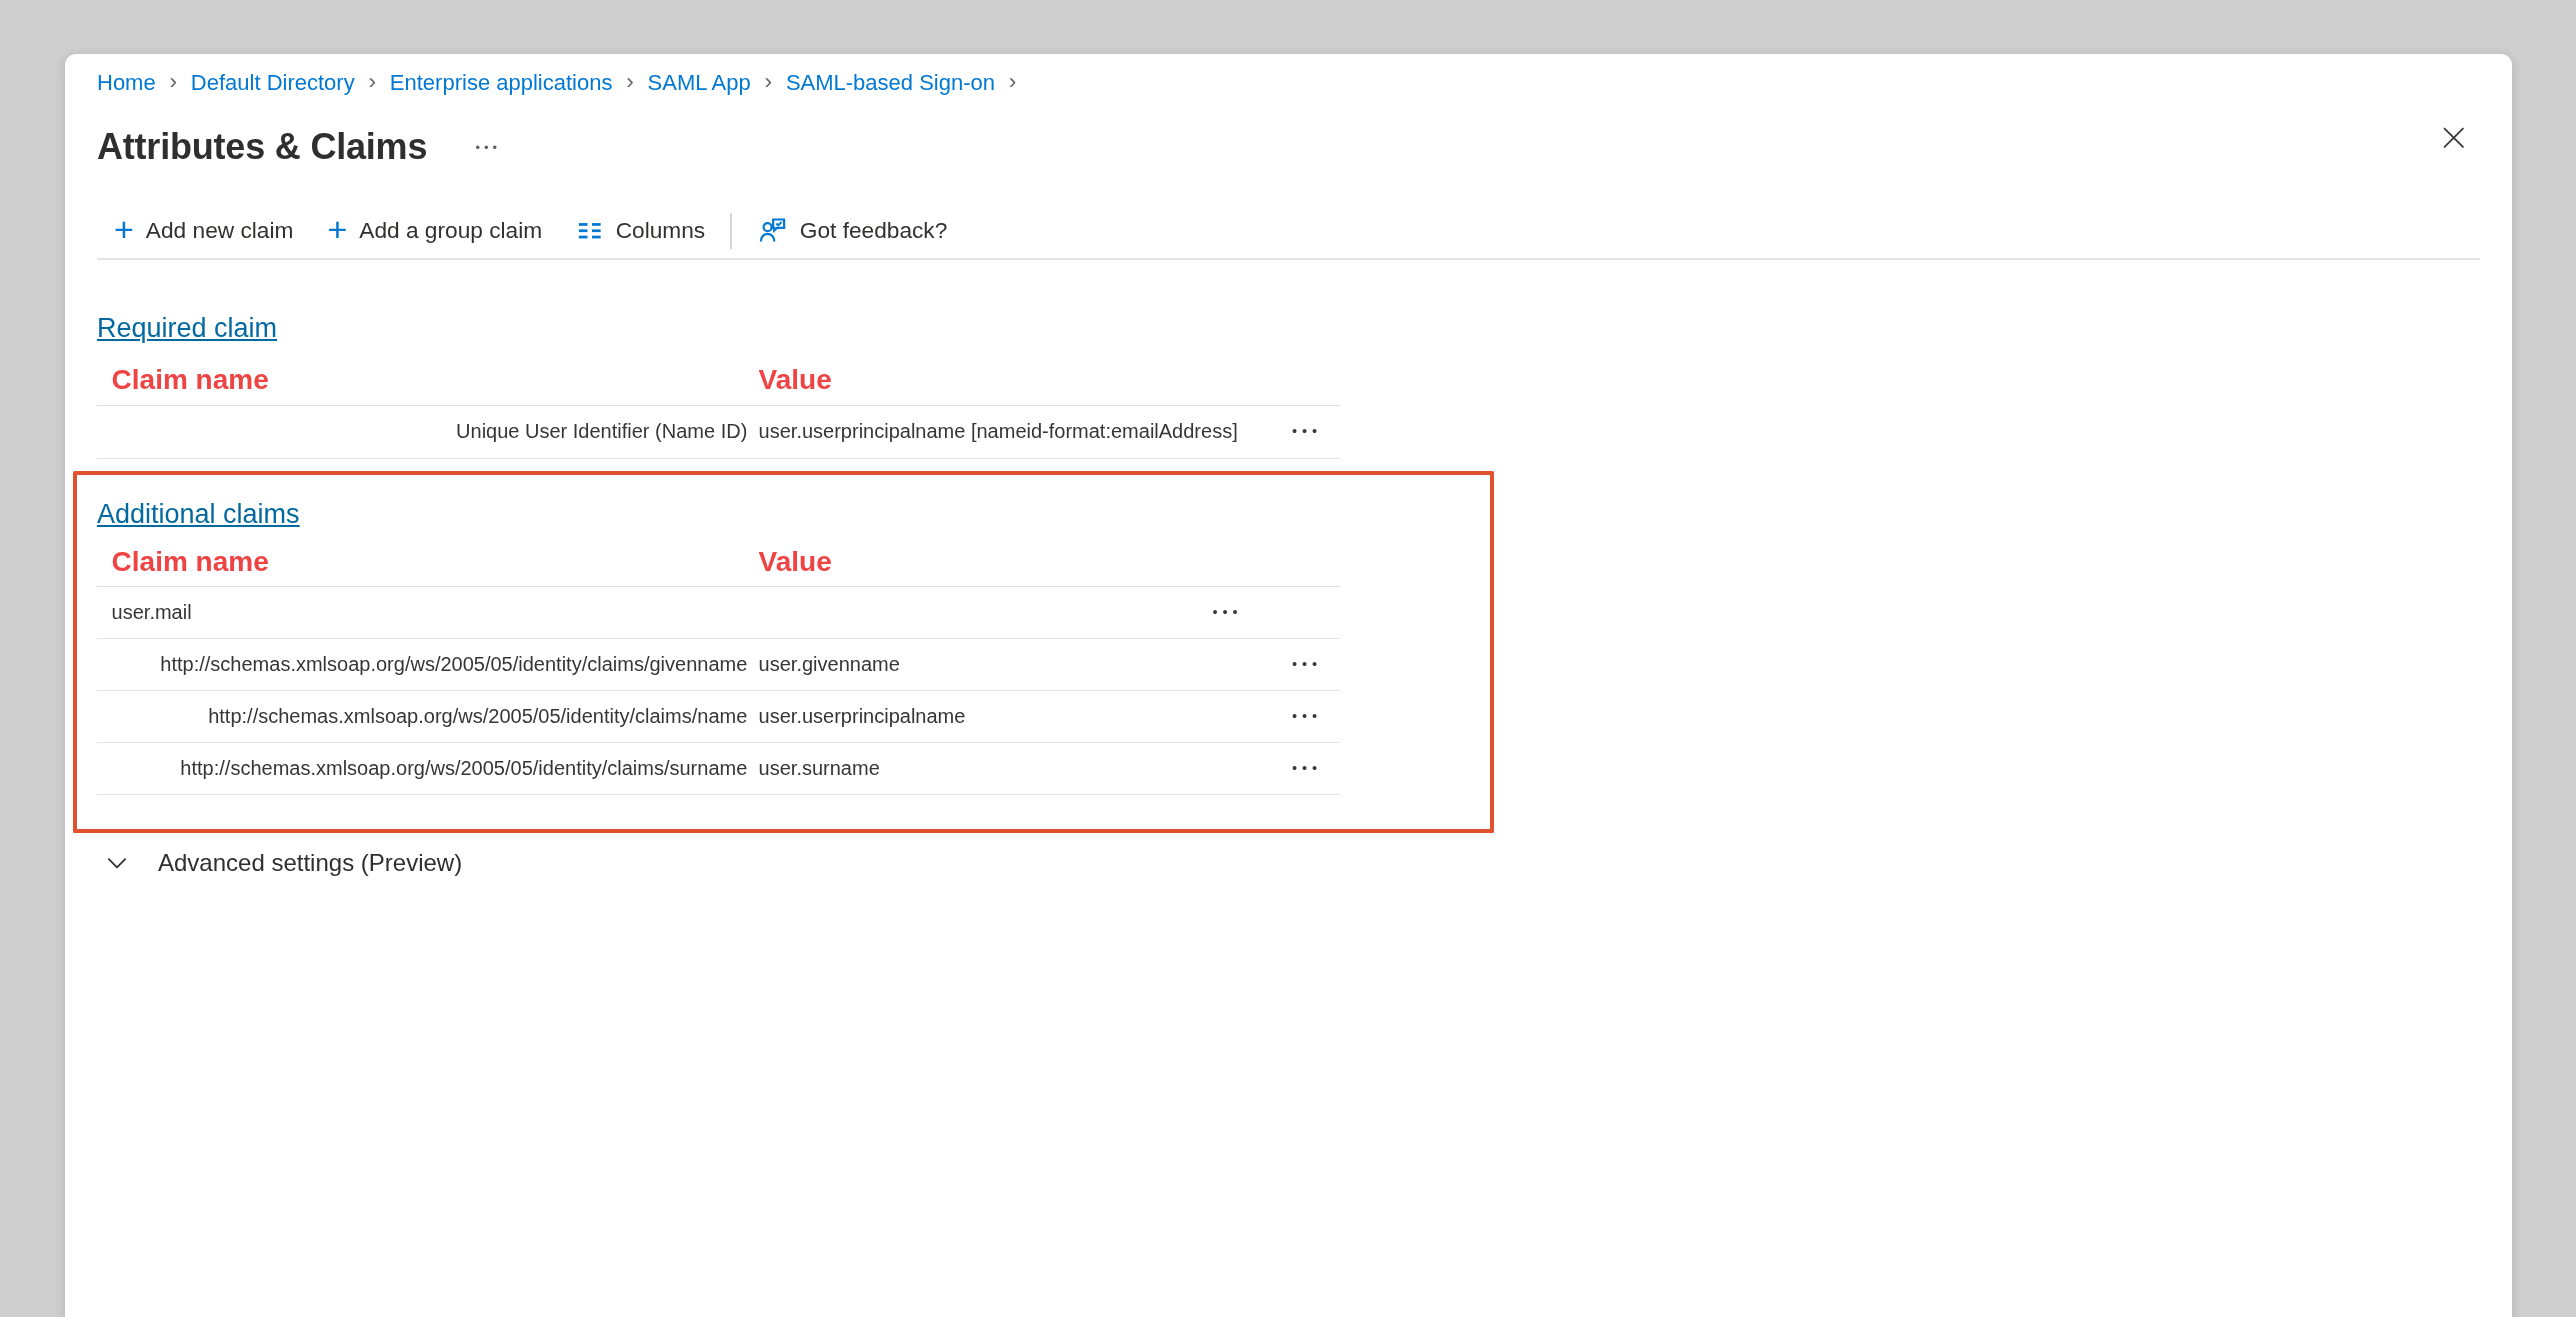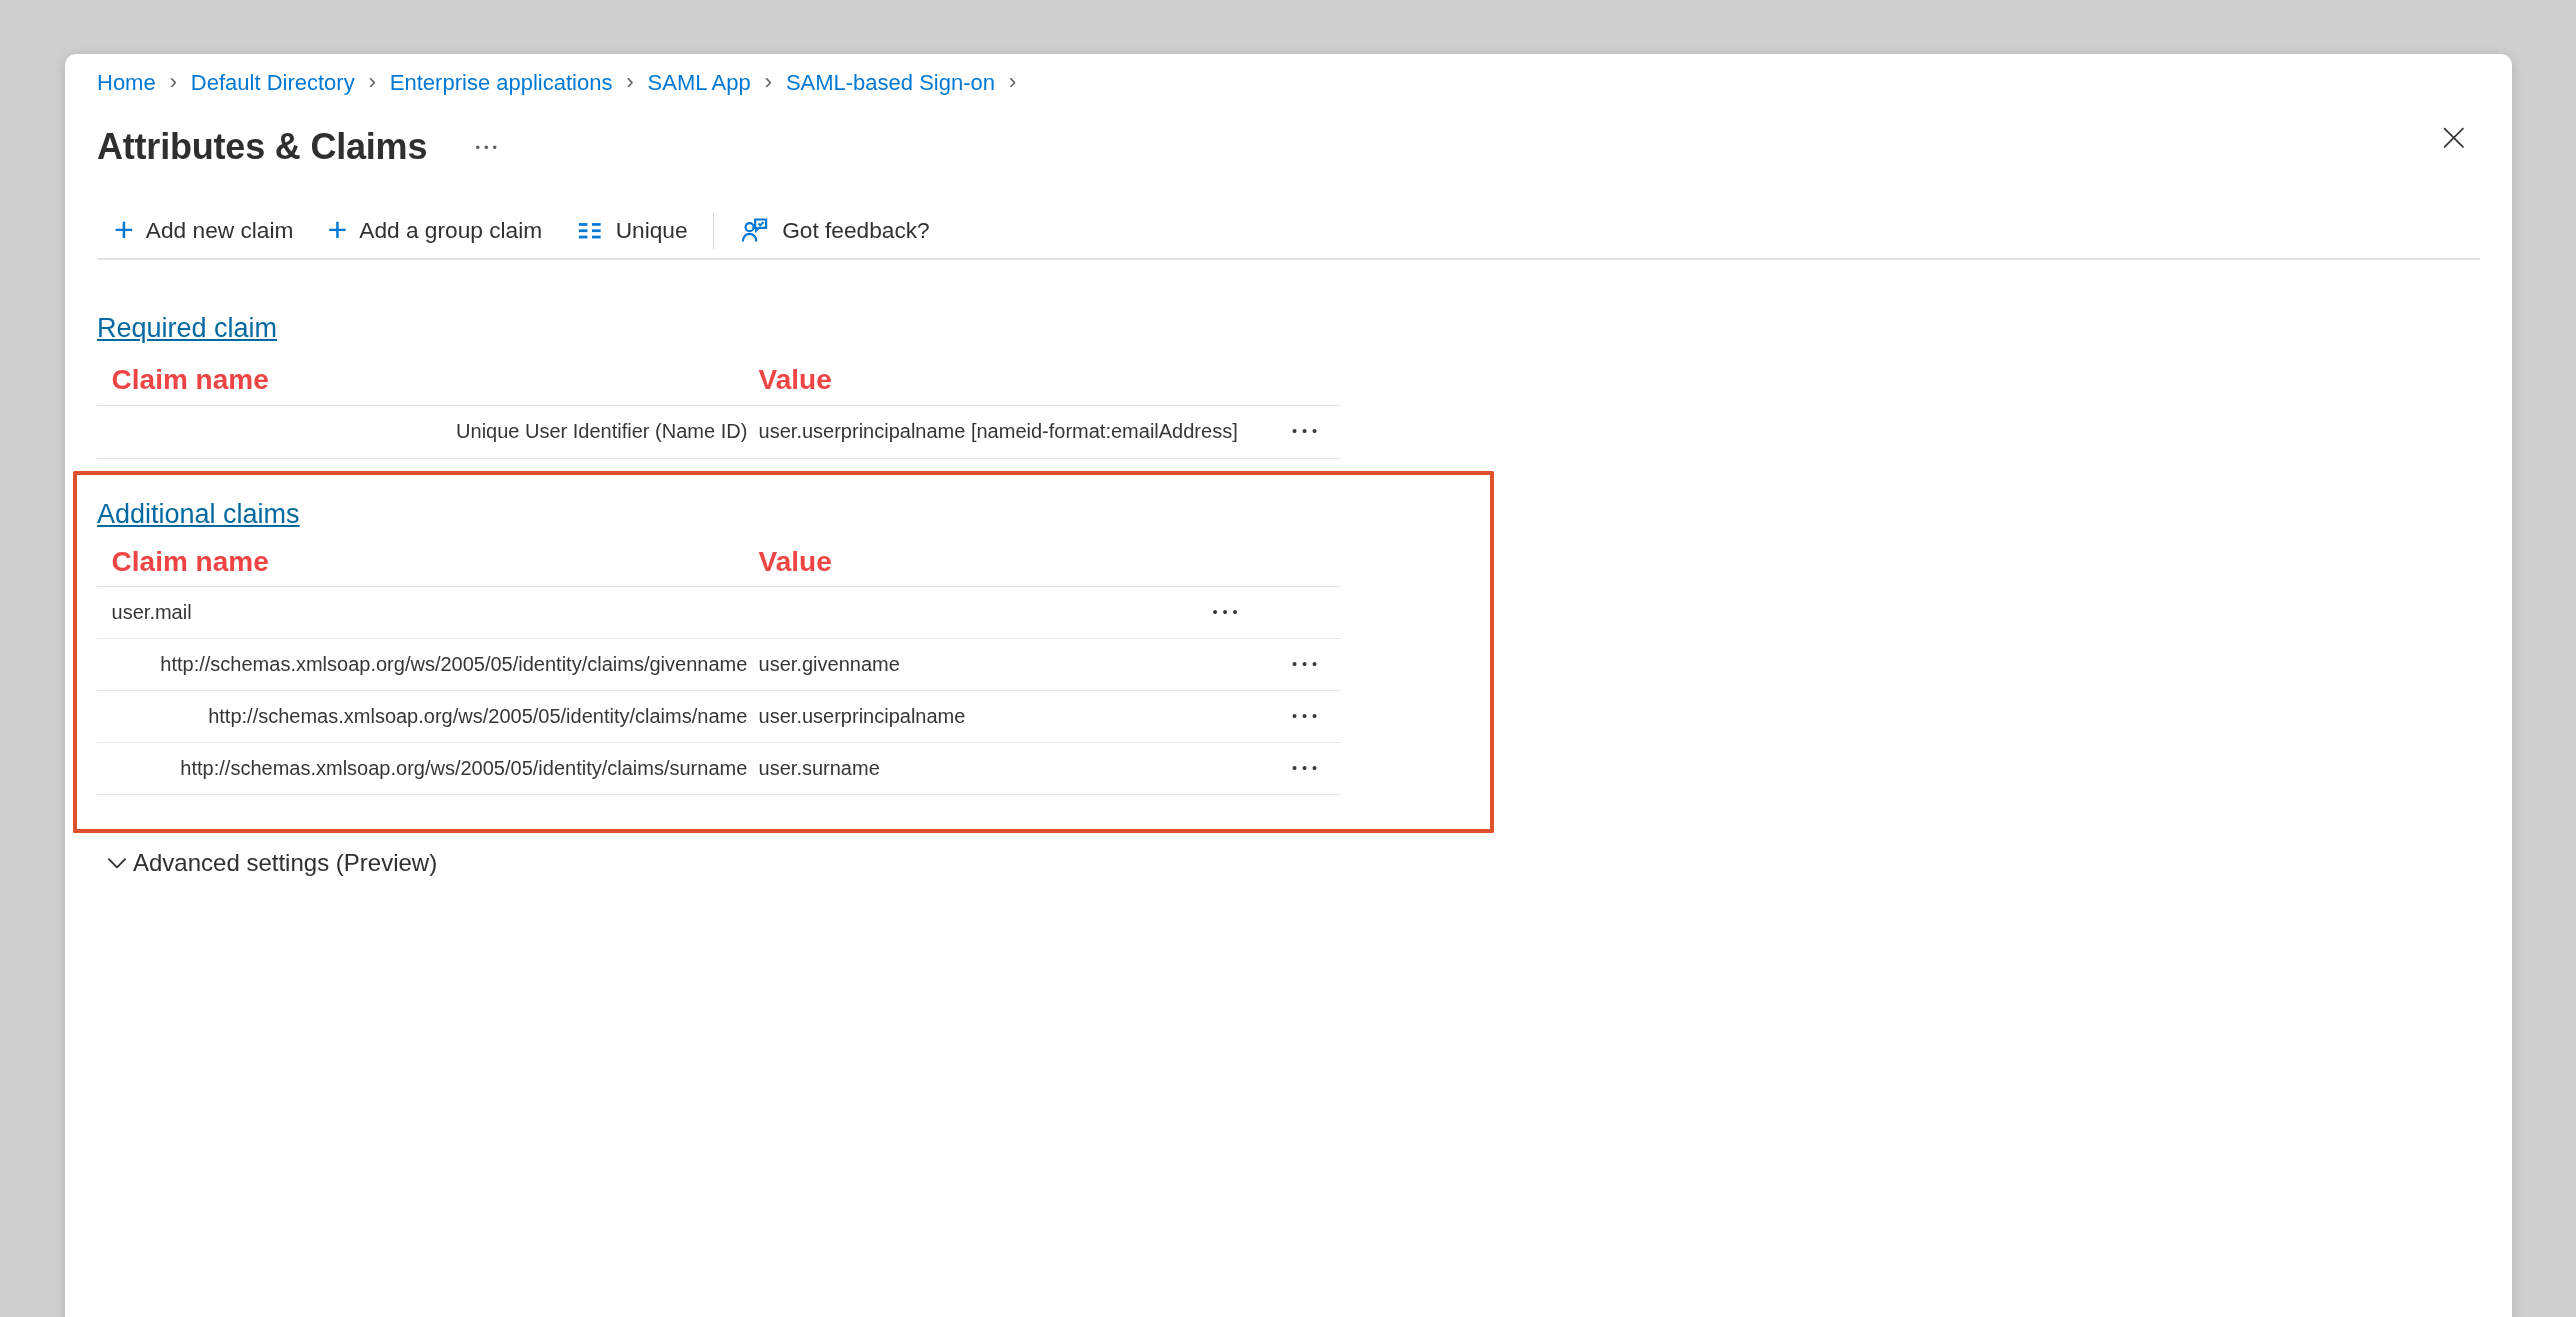--- a/index.html
+++ b/index.html
@@ -96,21 +96,21 @@
   .highlight-box {
     position:absolute; left:8px; top:417px;
     width:1421px; height:362px;
     border:4px solid #e0512d; border-radius:1.6px;
     pointer-events:none;
   }
 
   
   .advanced-row {
     position:absolute; left:39px; top:791px;
-    height:36px; display:flex; align-items:center; gap:3px;
+    height:36px; display:flex; align-items:center; gap:28px;
     font-size:24px; color:#2f2f2f; cursor:pointer;
   }
   .icon-svg { display:block; }
 </style>
 </head>
 <body>
 
 <div class="panel">
 
   <nav class="breadcrumb">
@@ -150,21 +150,21 @@
       <svg class="icon-svg" width="27.5" height="27.5" viewBox="0 0 24 24">
         <g stroke="#0078d4" stroke-width="2.4" fill="none">
           <path d="M2.5 6.5 H10"></path>
             <path d="M2.5 12 H10"></path>
             <path d="M2.5 17.5 H10"></path>
           <path d="M14 6.5 H21.5"></path>
             <path d="M14 12 H21.5"></path>
             <path d="M14 17.5 H21.5"></path>
         </g>
       </svg>
-      <span>Unique</span>
+      <span>Columns</span>
     </div>
     <div class="tb-sep"></div>
     <div class="tb-btn">
       <svg class="icon-svg" width="31" height="31" viewBox="0 0 24 24">
         <g stroke="#0078d4" stroke-width="1.7" fill="none">
           <circle cx="8.2" cy="9.4" r="3.1"></circle>
           <path d="M3 20.5 c0-3.6 2.3-5.9 5.2-5.9 2.9 0 5.2 2.3 5.2 5.9"></path>
           <path d="M12.5 3.5 h8.5 v6.5 h-5.5 l-2.2 2 v-2 h-0.8 z"></path>
           <path d="M15 6.6 l1.4 1.4 2.6-2.6" stroke-width="1.5"></path>
         </g>

